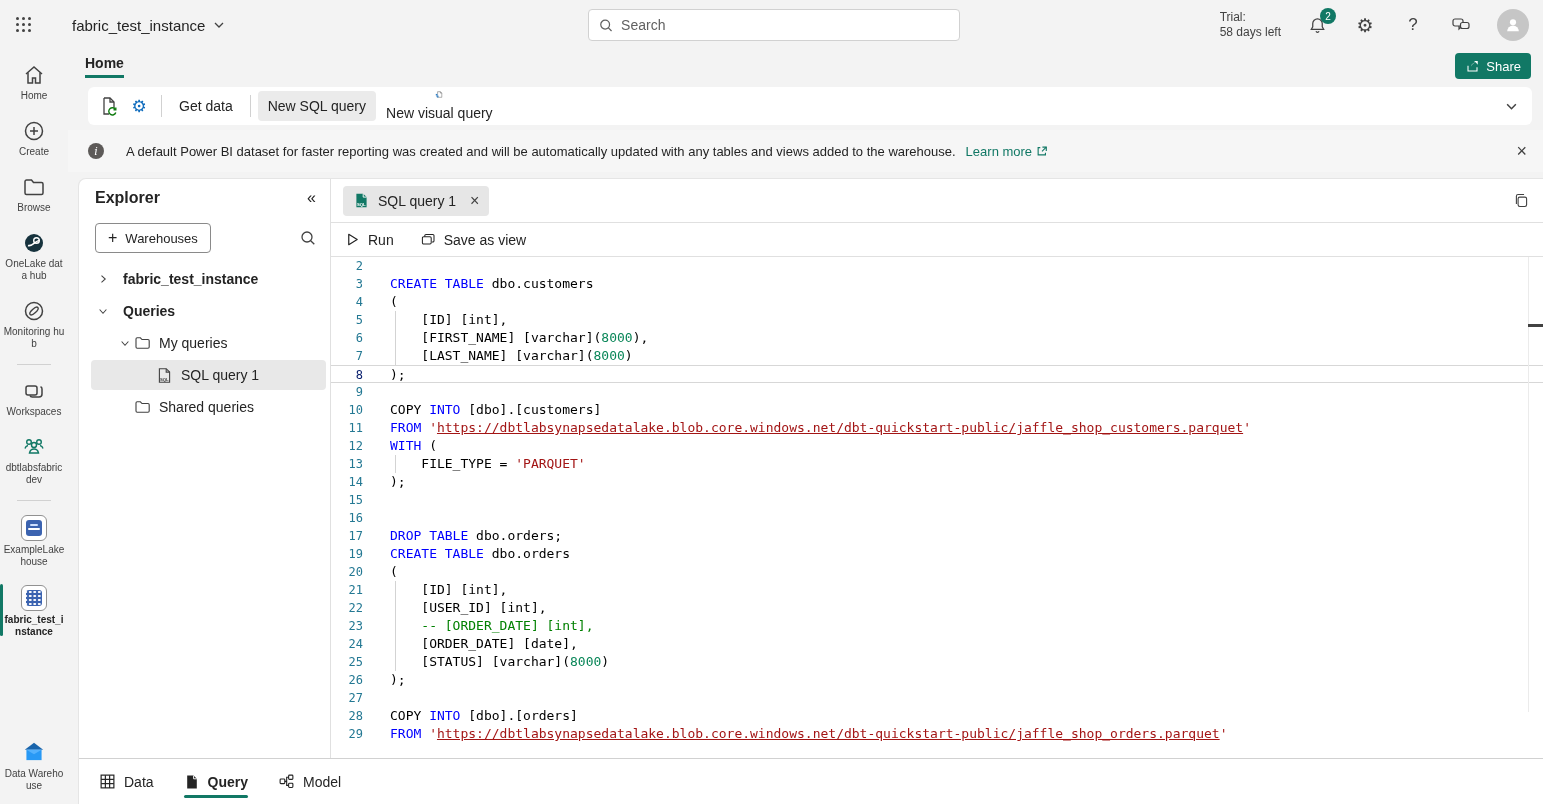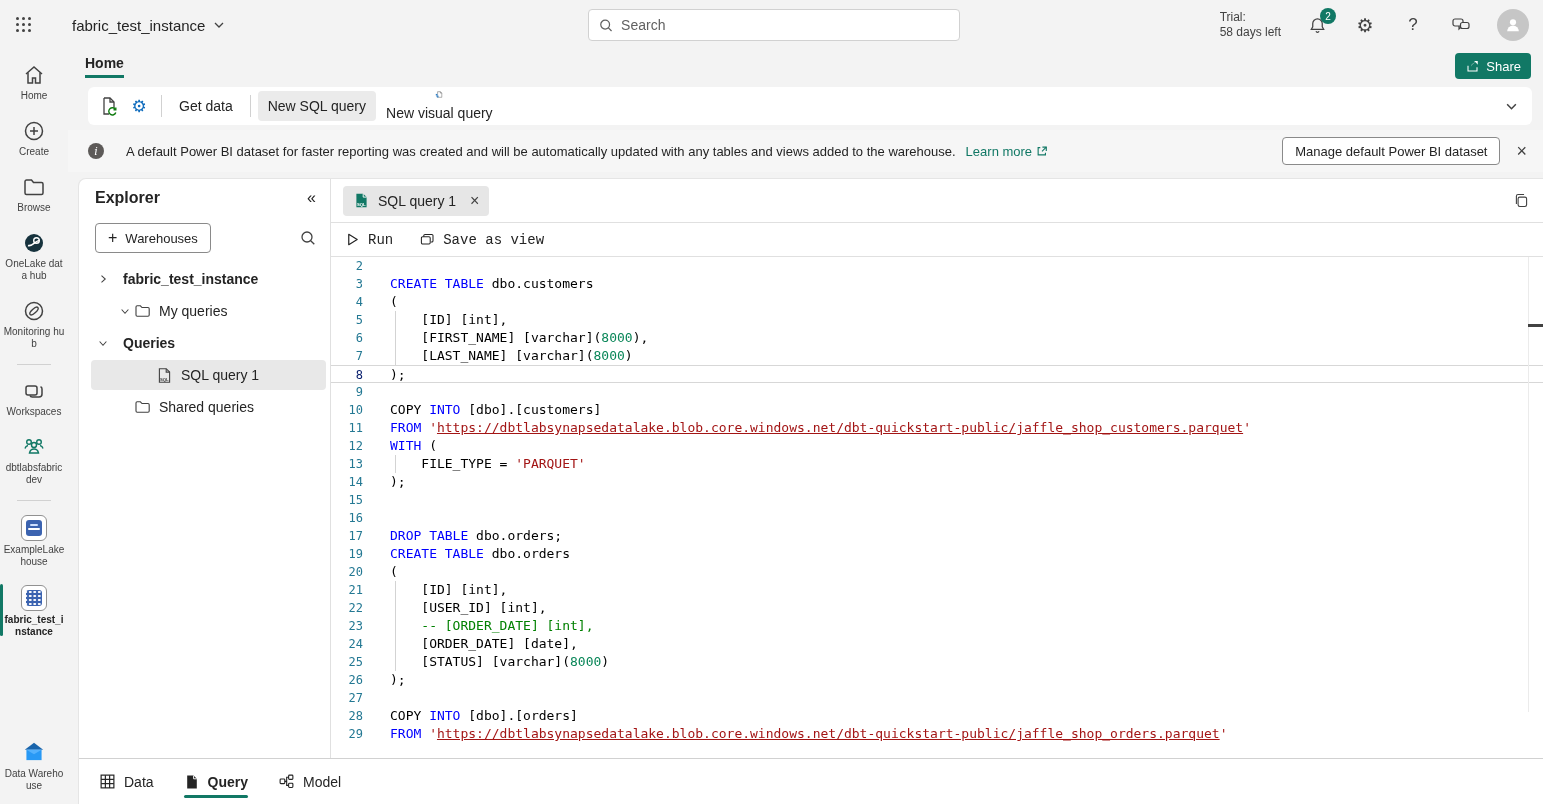--- a/index.html
+++ b/index.html
@@ -80,21 +80,21 @@
   .tree-row > * { position:relative; }
   .tree-chev { width:16px; height:16px; display:flex; align-items:center; justify-content:center; flex:none; }
   .tree-ic { width:18px; height:18px; display:flex; align-items:center; justify-content:center; margin-right:8px; flex:none; }
 
   
   .qpanel { flex:1; position:relative; display:flex; flex-direction:column; min-width:0; }
   .qtabs { height:44px; display:flex; align-items:center; padding:0 10px 0 12px; border-bottom:1px solid #e0e0e0; }
   .qtab { height:30px; background:#e6e6e6; border-radius:4px; display:flex; align-items:center; gap:8px; padding:0 10px; font-size:14px; color:#242424; cursor:pointer; }
   .qtab .x-glyph { font-size:15px; margin-left:6px; }
   .qtabs-right { margin-left:auto; }
-  .runbar { height:34px; display:flex; align-items:center; gap:26px; padding-left:14px; border-bottom:1px solid #e0e0e0;font-family:Liberation Mono, monospace; }
+  .runbar { height:34px; display:flex; align-items:center; gap:26px; padding-left:14px; border-bottom:1px solid #e0e0e0; }
   .run-btn { display:flex; align-items:center; gap:8px; font-size:14px; color:#242424; cursor:pointer; }
 
   
   .editor { flex:1; position:relative; overflow:hidden; font-family:"DejaVu Sans Mono","Liberation Mono",monospace; font-size:13px; }
   .code-line { position:relative; display:flex; height:18px; line-height:18px; white-space:pre; }
   .code-line .gut { width:44px; flex:none; text-align:right; padding-right:12px; color:#237893; font-size:12px; cursor:pointer; }
   .code-line.cur { border-top:1px solid #d7d7d7; border-bottom:1px solid #d7d7d7; }
   .code-line.cur .gut { color:#0b216f; }
   .code-line .code { flex:1; padding-left:15px; position:relative; }
   .code-line.guide .code::before { content:""; position:absolute; left:20px; top:0; bottom:0; border-left:1px solid #d3d3d3; }
@@ -348,21 +348,20 @@
   <span class="banner-text">A default Power BI dataset for faster reporting was created and will be automatically updated with any tables and views added to the warehouse.</span>
   <a class="banner-link">
     <span>Learn more</span>
     <svg width="12" height="12" viewBox="0 0 14 14">
         <path d="M5 3H2.5v8.5H11V9" fill="none" stroke="#117865" stroke-width="1.3"></path>
         <path d="M7.5 2.5H12V7" fill="none" stroke="#117865" stroke-width="1.3"></path>
         <line x1="12" y1="2.5" x2="7" y2="7.5" stroke="#117865" stroke-width="1.3"></line>
       </svg>
   </a>
   <div class="banner-right">
-    <button class="manage-btn">Manage default Power BI dataset</button>
     <span class="x-glyph">×</span>
   </div>
 </div>
 
 <div class="content">
   <div class="panel">
     <div class="panel-main">
 
       <div class="explorer">
         <div class="exp-head">
@@ -383,40 +382,40 @@
         </div>
         <div class="tree" id="explorer-tree">
             <div class="tree-row bold" style="padding-left: 16px;">
               <span class="tree-chev" style="margin-right: 12px;">
                 <svg width="12" height="12" viewBox="0 0 16 16">
                   <polyline points="6,3.5 11,8 6,12.5" fill="none" stroke="#424242" stroke-width="1.4"></polyline>
                 </svg>
               </span>
               <span class="lbl">fabric_test_instance</span>
             </div>
+            <div class="tree-row bold" style="padding-left: 16px;">
+              <span class="tree-chev" style="margin-right: 12px;">
+                <svg width="12" height="12" viewBox="0 0 16 16">
+                  <polyline points="3.5,6 8,11 12.5,6" fill="none" stroke="#424242" stroke-width="1.4"></polyline>
+                </svg>
+              </span>
+              <span class="lbl">Queries</span>
+            </div>
             <div class="tree-row" style="padding-left: 38px;">
               <span class="tree-chev">
                 <svg width="12" height="12" viewBox="0 0 16 16">
                   <polyline points="3.5,6 8,11 12.5,6" fill="none" stroke="#424242" stroke-width="1.4"></polyline>
                 </svg>
               </span>
               <span class="tree-ic">
                 <svg width="16" height="16" viewBox="0 0 20 20">
                   <path d="M2.5 5A1.5 1.5 0 0 1 4 3.5h4l2 2.2h7.5A1.5 1.5 0 0 1 19 7.2V15a1.5 1.5 0 0 1-1.5 1.5H4A1.5 1.5 0 0 1 2.5 15z" fill="none" stroke="#424242" stroke-width="1.4"></path>
                 </svg>
               </span>
               <span class="lbl">My queries</span>
-            </div>
-            <div class="tree-row bold" style="padding-left: 16px;">
-              <span class="tree-chev" style="margin-right: 12px;">
-                <svg width="12" height="12" viewBox="0 0 16 16">
-                  <polyline points="3.5,6 8,11 12.5,6" fill="none" stroke="#424242" stroke-width="1.4"></polyline>
-                </svg>
-              </span>
-              <span class="lbl">Queries</span>
             </div>
             <div class="tree-row selected" style="padding-left: 60px;">
               <span class="tree-chev"></span>
               <span class="tree-ic">
                 <svg width="17" height="17" viewBox="0 0 20 20">
                   <path d="M4 2h8l4 4v12H4z" fill="none" stroke="#424242" stroke-width="1.3"></path>
                   <path d="M12 2v4h4" fill="none" stroke="#424242" stroke-width="1.3"></path>
                   <text x="4.6" y="16.5" font-size="5" font-family="Liberation Sans" fill="#424242" font-weight="bold">SQL</text>
                 </svg>
               </span>

